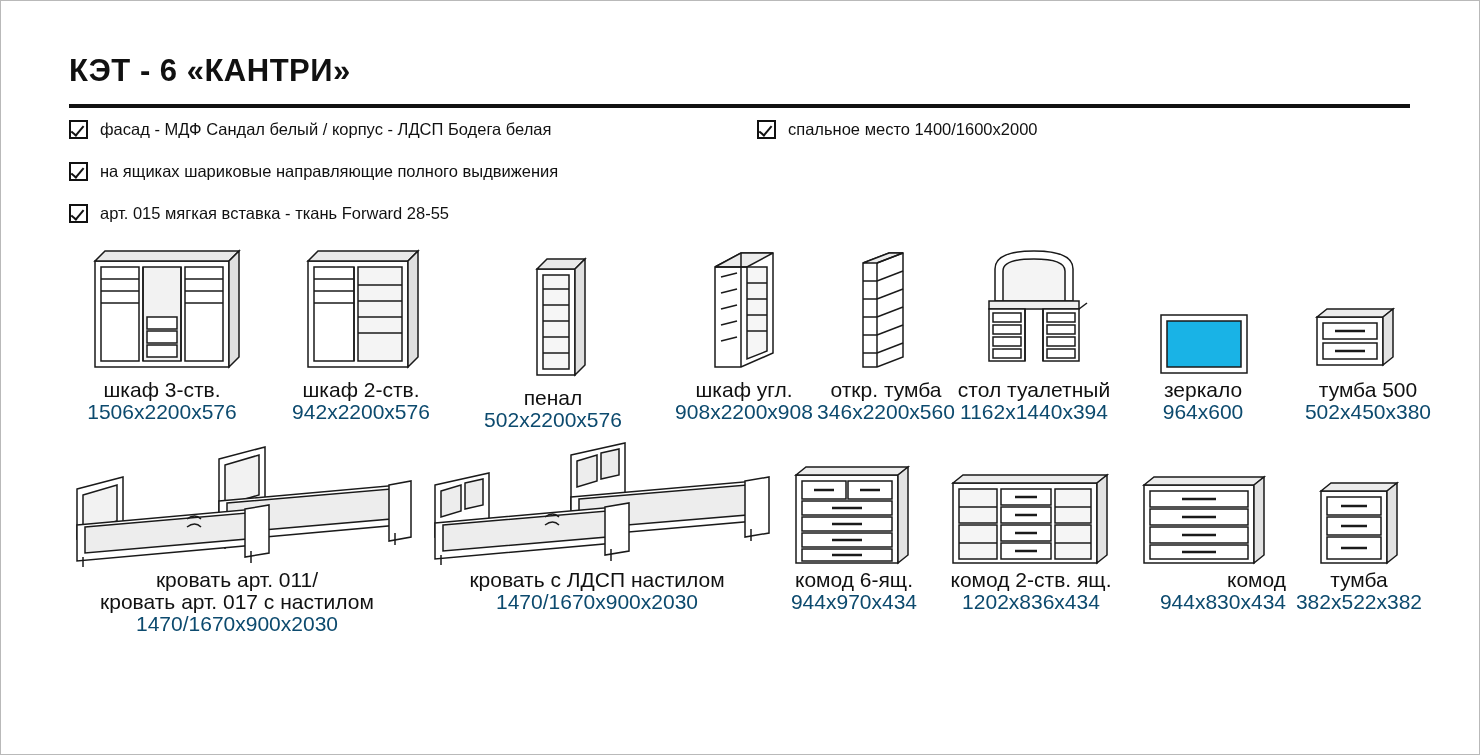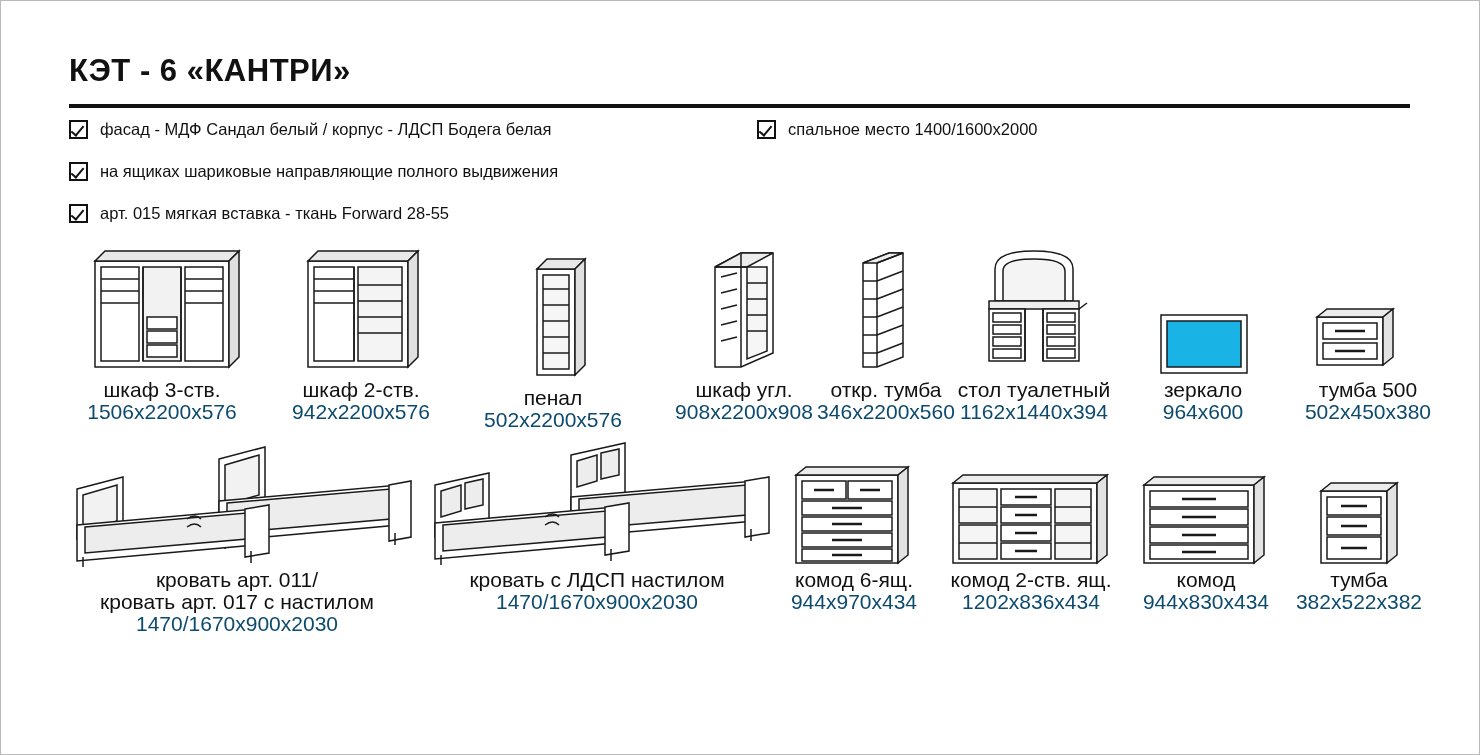--- a/index.html
+++ b/index.html
@@ -445,21 +445,21 @@
             <rect x="124" y="84" width="36" height="34" fill="#f5f5f5"></rect>
             <line x1="124" y1="66" x2="160" y2="66"></line>
             <line x1="124" y1="102" x2="160" y2="102"></line>
           </g>
         </svg>
       </div>
       <div class="caption">комод 2-ств. ящ.</div>
       <div class="dims">1202х836х434</div>
     </div>
 
-    <div class="item" style="left:1125px; top:0; width:160px;">
+    <div class="item" style="left:1125px; top:0; width:160px;text-align:right;">
       <div class="art-box">
         <svg width="160" height="128" viewBox="0 0 160 128">
           <g fill="#fff" stroke="#1a1a1a" stroke-width="1.5">
             <polygon points="18,44 128,44 128,122 18,122" fill="#fff"></polygon>
             <polygon points="18,44 28,36 138,36 128,44" fill="#ececec"></polygon>
             <polygon points="128,44 138,36 138,114 128,122" fill="#e2e2e2"></polygon>
             <rect x="24" y="50" width="98" height="16" fill="#fff"></rect>
             <rect x="24" y="68" width="98" height="16" fill="#fff"></rect>
             <rect x="24" y="86" width="98" height="16" fill="#fff"></rect>
             <rect x="24" y="104" width="98" height="14" fill="#fff"></rect>

